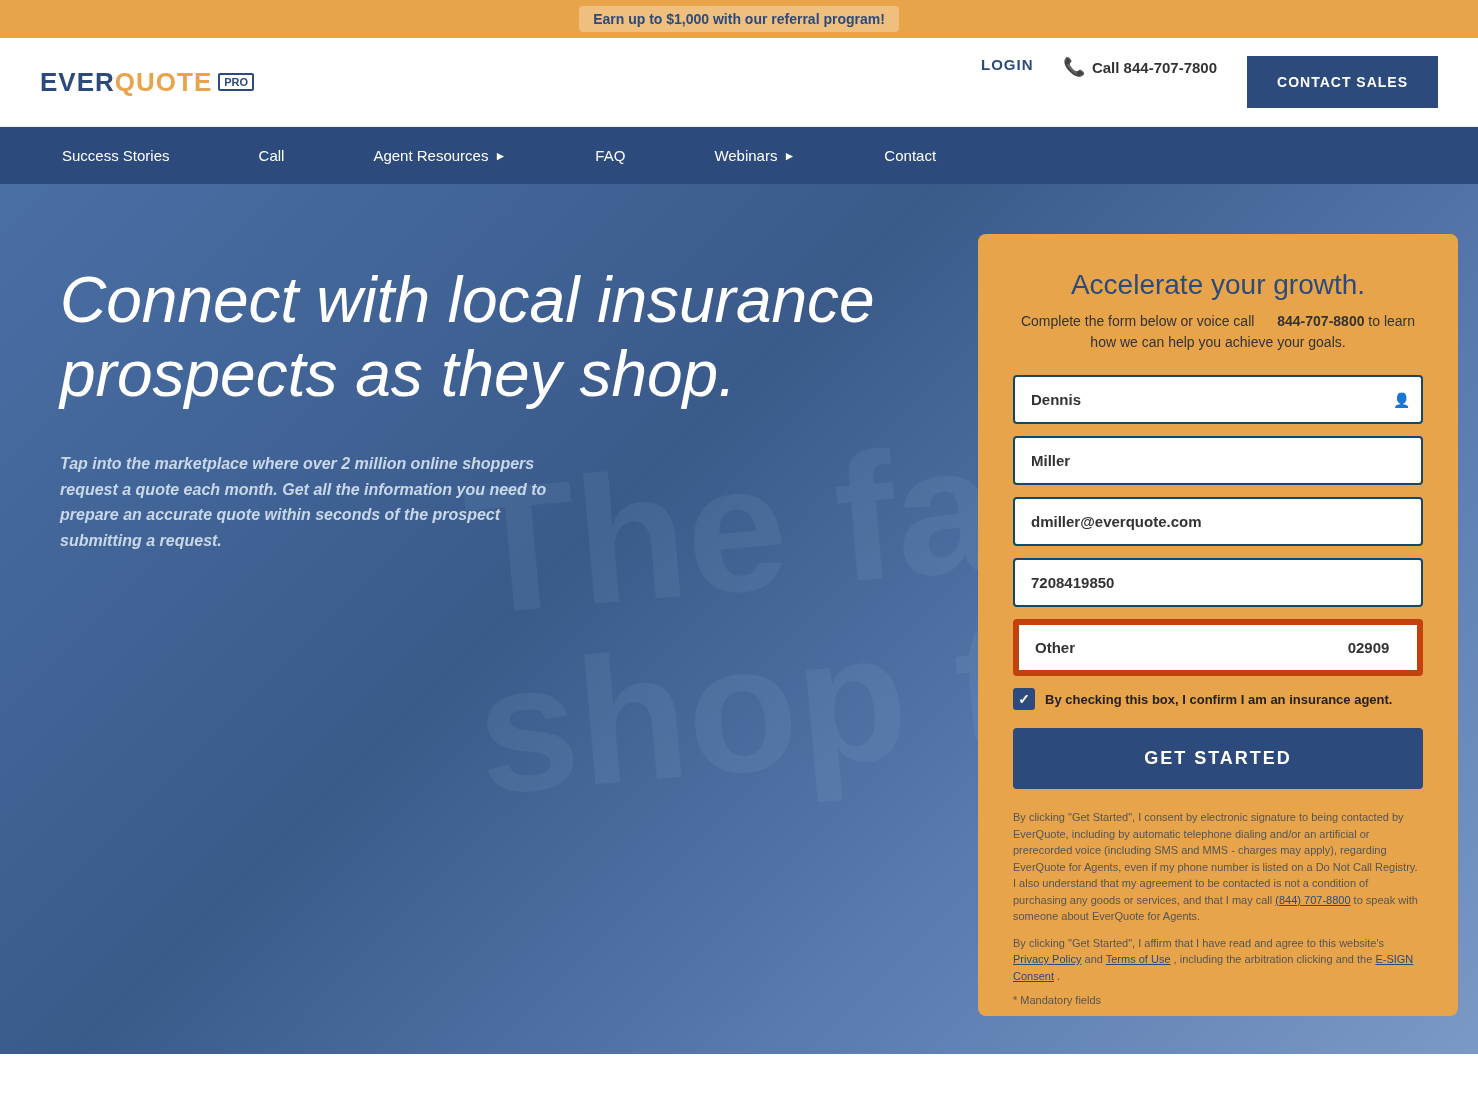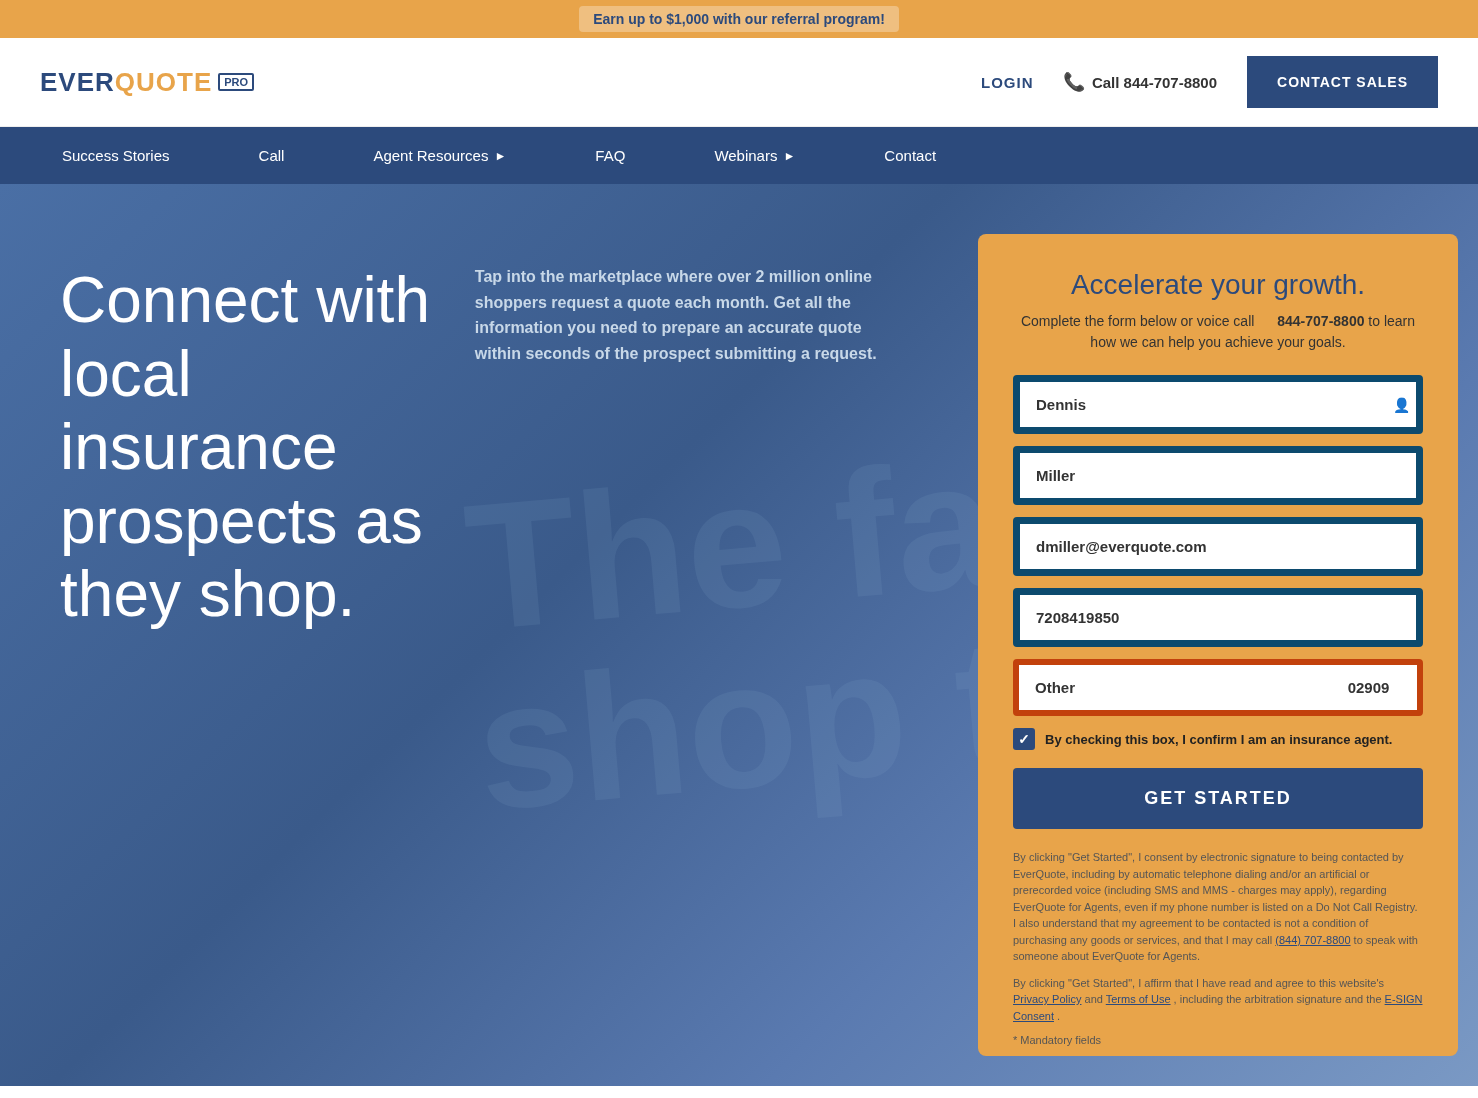--- a/index.html
+++ b/index.html
@@ -50,21 +50,21 @@
       font-size: 11px;
       font-weight: 700;
       color: #2c4a7c;
       border: 2px solid #2c4a7c;
       padding: 1px 4px;
       margin-left: 6px;
       border-radius: 2px;
     }
     .header-nav {
       display: flex;
-      align-items: center;
+      align-items: flex-start;
       gap: 30px;
     }
     .header-login {
       font-size: 15px;
       font-weight: 700;
       color: #2c4a7c;
       text-decoration: none;
       letter-spacing: 1px;
     }
     .header-phone {
@@ -134,24 +134,25 @@
       color: #8ab0d0;
       line-height: 1;
       text-align: center;
       transform: rotate(-5deg);
     }
 
     .hero-left {
       flex: 1;
       padding: 80px 50px 60px 60px;
       display: flex;
-      flex-direction: row;
+      flex-direction: column;
       justify-content: flex-start;
       position: relative;
       z-index: 1;
+      font-style: italic;
     }
     .hero-title {
       font-size: 64px;
       font-weight: 300;
       color: #fff;
       line-height: 1.15;
       margin-bottom: 40px;
     }
     .hero-subtitle {
       font-size: 16px;
@@ -195,21 +196,21 @@
     .form-subtitle strong {
       font-weight: 700;
       margin-left: 19px;
     }
     .form-group {
       margin-bottom: 12px;
     }
     .form-input {
       width: 100%;
       padding: 14px 16px;
-      border: 7px solid #0c4a6e;
+      border: 2px solid #0c4a6e;
       border-radius: 4px;
       font-size: 15px;
       font-weight: 600;
       color: #333;
       background: #fff;
       outline: none;
     }
     .form-row {
       display: flex;
       gap: 0;
@@ -324,21 +325,21 @@
 <div class="header">
   <div class="logo">
     <span class="logo-ever">EVER</span>
       <span class="logo-quote">QUOTE</span>
     <span class="logo-pro">PRO</span>
   </div>
   <div class="header-nav">
     <a href="#" class="header-login">LOGIN</a>
     <div class="header-phone">
       <span class="phone-icon">📞</span>
-      <span>Call 844-707-8800</span>
+      <span>Call 844-707-7800</span>
     </div>
     <button class="contact-sales-btn">CONTACT SALES</button>
   </div>
 </div>
 
 <nav class="nav-bar">
   <a href="#">
     <span>Success Stories</span>
   </a>
   <a href="#">
@@ -427,21 +428,21 @@
         <a href="#">(844) 707-8800</a>
         <span>to speak with someone about EverQuote for Agents.</span>
       </p>
 
       
       <p class="form-legal">
         <span>By clicking "Get Started", I affirm that I have read and agree to this website's</span>
         <a href="#">Privacy Policy</a>
         <span>and</span>
         <a href="#">Terms of Use</a>
-        <span>, including the arbitration signature and the</span>
+        <span>, including the arbitration clicking and the</span>
         <a href="#">E-SIGN Consent</a>
         <span>.</span>
       </p>
 
       
       <p class="form-mandatory">* Mandatory fields</p>
     </div>
   </div>
 </div>
 

